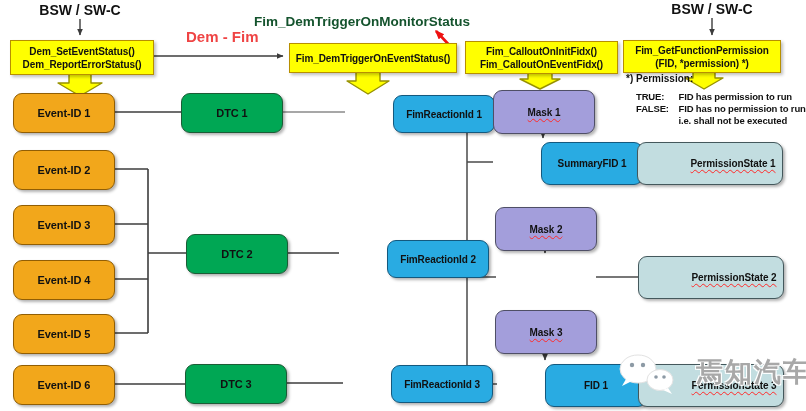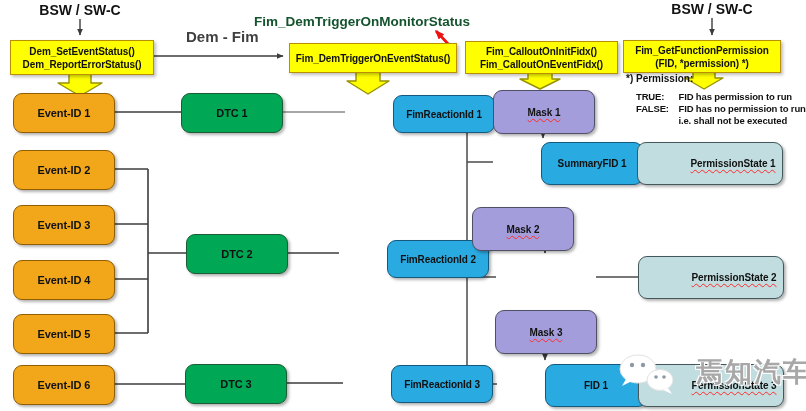--- a/index.html
+++ b/index.html
@@ -5,21 +5,21 @@
   html,body{margin:0;padding:0;background:#ffffff;}
   .canvas{
     position:relative; width:806px; height:411px; background:#ffffff;
     overflow:hidden; font-family:"Liberation Sans", sans-serif;
   }
   .layer{position:absolute; left:0; top:0; width:806px; height:411px;}
   svg{display:block;}
 
   
   .hdr{position:absolute; font-weight:bold; color:#111; font-size:14px; text-align:center;}
-  .demfim{position:absolute; font-weight:bold; color:#404040; font-size:15px;}
+  .demfim{position:absolute; font-weight:bold; color:#ef4444; font-size:15px;}
   .red-note{position:absolute; font-weight:bold; color:#14532d; font-size:13.5px; white-space:nowrap;}
 
   
   .api{
     position:absolute; background:#FFFF00; border:1.4px solid #b78f00;
     display:flex; flex-direction:column; justify-content:center; align-items:center;
     font-weight:bold; font-size:10px; color:#111; line-height:1.3; text-align:center;
     box-shadow:2px 2px 3px rgba(0,0,0,.25); z-index:2; letter-spacing:-0.1px;
   }
 
@@ -187,21 +187,21 @@
   <div class="node reaction" style="left:339px; top:240px; width:100px; height:36px;">
       <span>FimReactionId 2</span>
     </div>
   <div class="node reaction" style="left:343px; top:365px; width:100px; height:36px;">
       <span>FimReactionId 3</span>
     </div>
 
   <div class="node mask" style="left:493px; top:90px;  width:100px; height:42px;">
       <span class="squiggle">Mask 1</span>
     </div>
-  <div class="node mask" style="left:472px; top:207px; width:100px; height:42px;">
+  <div class="node mask" style="left:495px; top:207px; width:100px; height:42px;">
       <span class="squiggle">Mask 2</span>
     </div>
   <div class="node mask" style="left:495px; top:310px; width:100px; height:42px;">
       <span class="squiggle">Mask 3</span>
     </div>
 
   <div class="node reaction" style="left:493px; top:142px; width:100px; height:41px;">
       <span>SummaryFID 1</span>
     </div>
   <div class="node reaction" style="left:497px; top:364px; width:100px; height:41px;">

